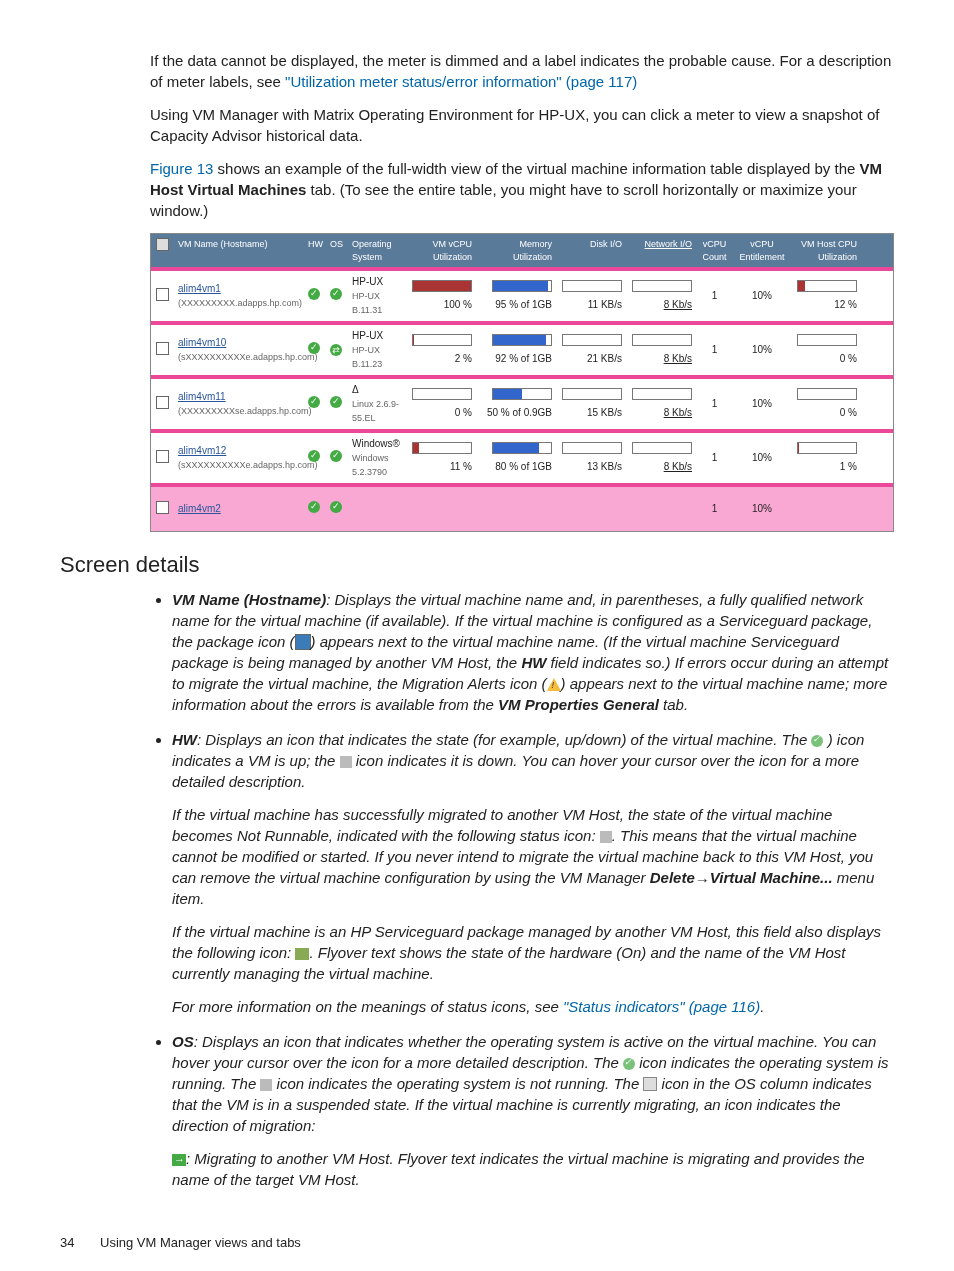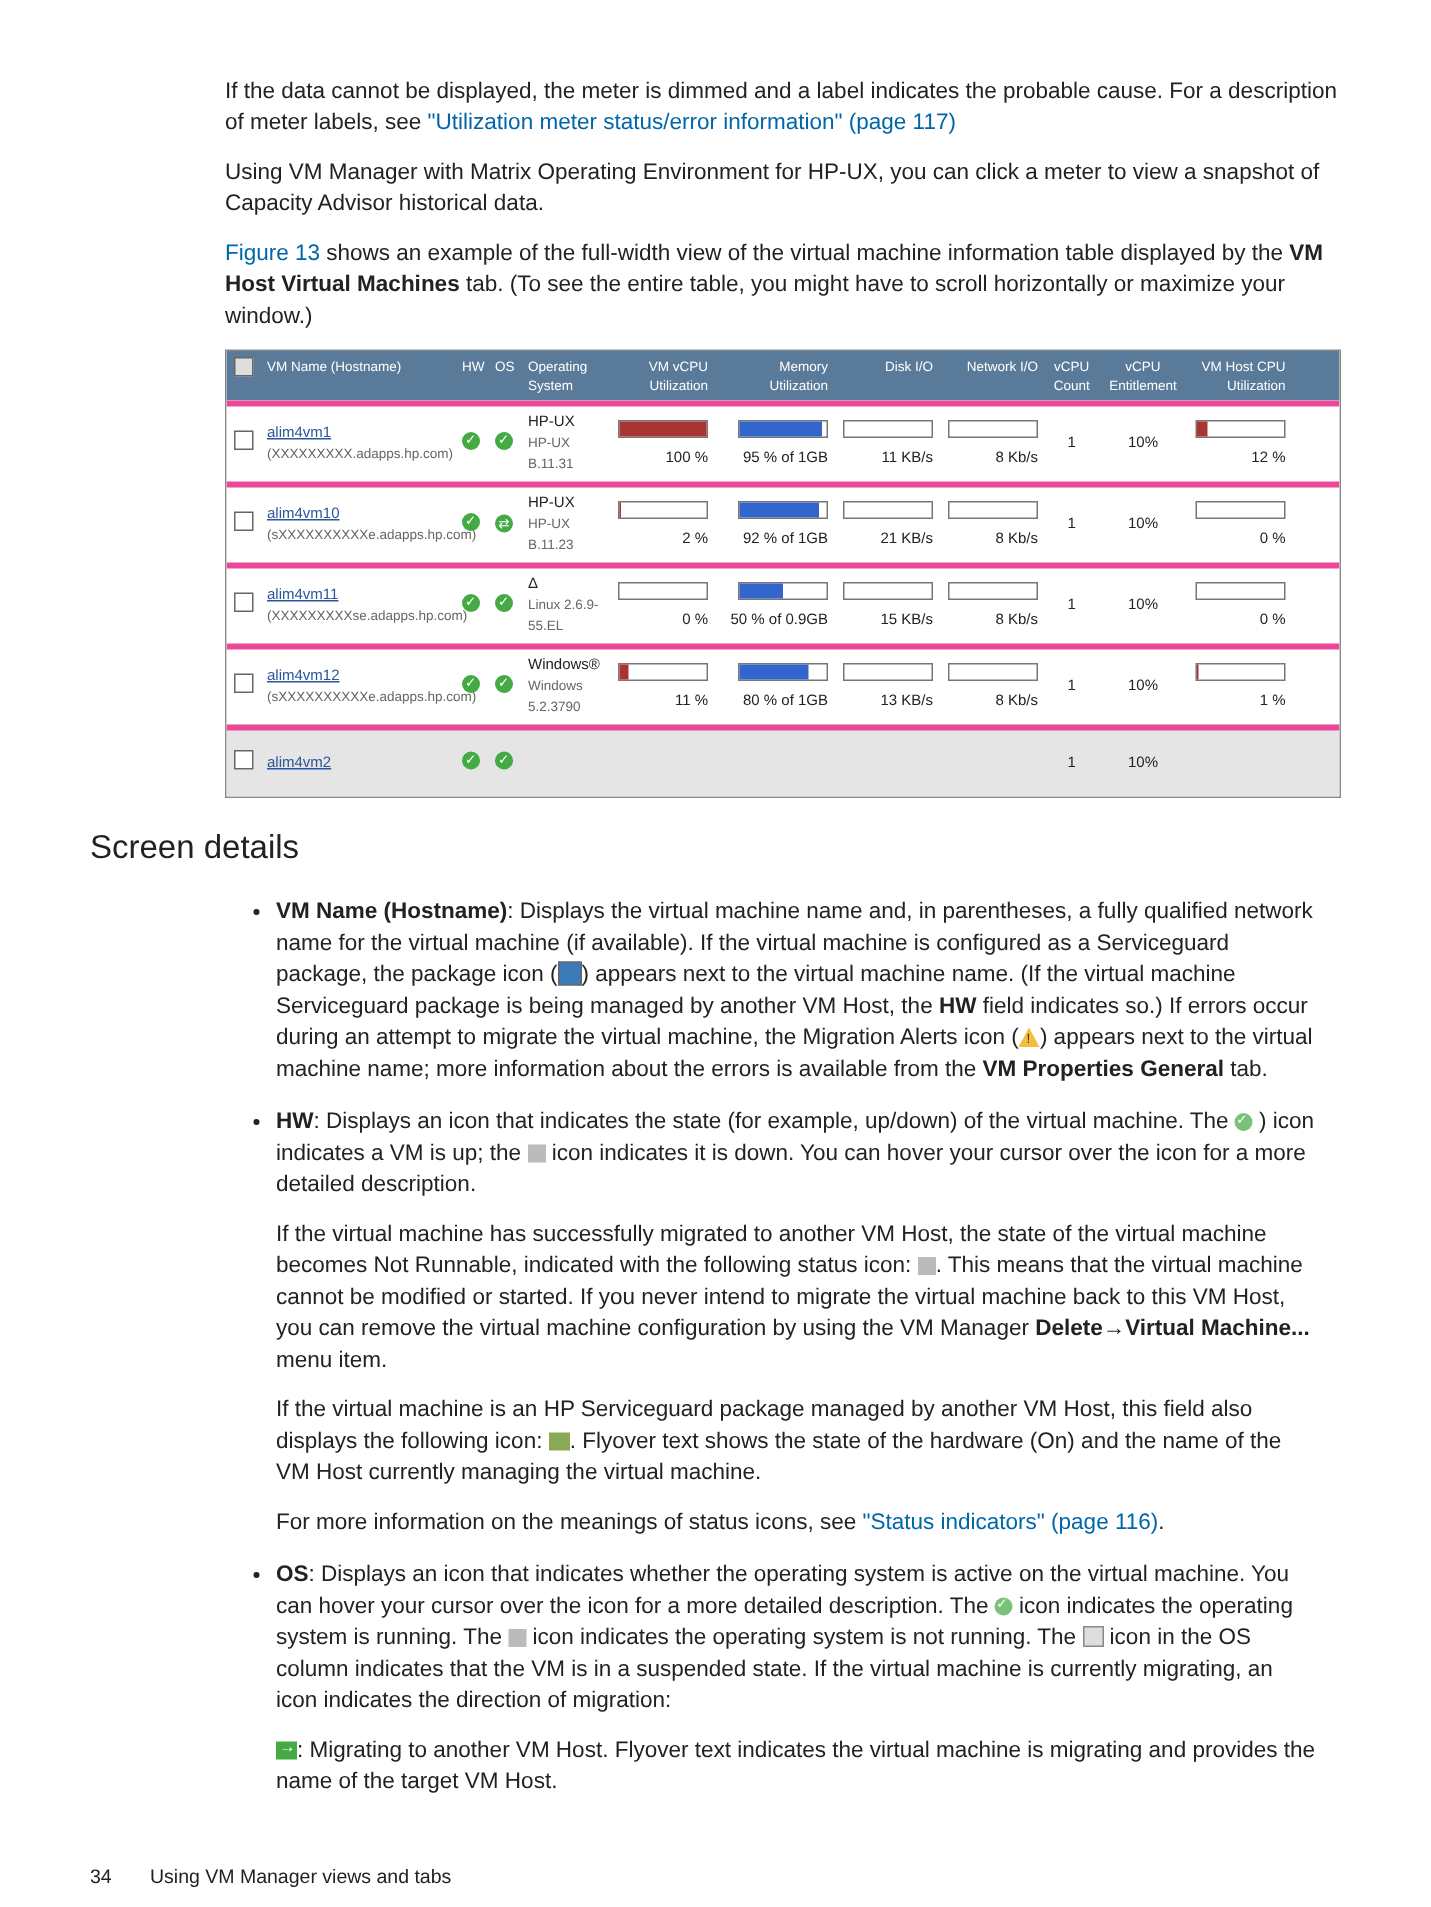--- a/index.html
+++ b/index.html
@@ -18,46 +18,46 @@
   .bold { font-weight: bold; }
   .fig-title { font-weight: bold; margin: 18px 0 6px 0; }
   .screenshot {
     border: 1px solid #888;
     margin-bottom: 18px;
     overflow: hidden;
     font-size: 10px;
   }
   .shot-head { background: #5a7a99; color: #fff; display: flex; }
   .shot-row { display: flex; border-top: 4px solid #ec4899; align-items: center; min-height: 44px; background:#fff;}
-  .shot-row.partial { height: 14px; background:#e5e5e5; overflow:hidden;}
+  .shot-row.partial { height: 14px; background:#f9a8d4; overflow:hidden;}
   .c { padding: 4px 5px; box-sizing: border-box; }
   .c-chk { width: 22px; text-align:center; }
   .c-name { width: 130px; }
   .c-hw { width: 22px; text-align:center;}
   .c-os { width: 22px; text-align:center;}
   .c-opsys { width: 60px; }
   .c-vcpu { width: 70px; text-align:right; }
   .c-mem { width: 80px; text-align:right;}
   .c-disk { width: 70px; text-align:right;}
-  .c-net { width: 70px; text-align:right;}
+  .c-net { width: 70px; text-align:right;text-decoration:underline;}
   .c-cnt { width: 35px; text-align:center;}
   .c-ent { width: 60px; text-align:center;}
   .c-host { width: 70px; text-align:right;}
   .shot-head .c { font-size:9px; }
   .vm-link { color: #2a5599; text-decoration: underline; }
   .sub { color:#666; font-size:9px;}
   .meter { height:10px; width:58px; border:1px solid #777; background:#fff; display:inline-block; position:relative; margin-bottom:2px;}
   .meter .bar { height:100%; background:#a33; position:absolute; left:0; top:0;}
   .meter .bar.blue { background:#36c;}
   .ok-icon { display:inline-block; width:12px; height:12px; border-radius:50%; background:#4a4; position:relative;}
   .ok-icon::after{content:"✓"; color:#fff; font-size:9px; position:absolute; left:2px; top:-1px;}
   .mig-icon { display:inline-block; width:12px; height:12px; border-radius:50%; background:#4a4; color:#fff; font-size:9px; text-align:center; line-height:12px;}
   .chk { width:11px; height:11px; border:1px solid #666; display:inline-block; background:#fff;}
   .section-head { font-size: 22px; margin: 18px 0 8px -90px; }
-  ul.bullets { list-style: disc; padding-left: 18px; margin:16px;}
+  ul.bullets { list-style: disc; padding-left: 18px; margin:4px;font-style:italic;}
   ul.bullets > li { margin-bottom: 14px; }
   .pkg-icon { width:14px; height:14px; background:#3b7bb8; border:1px solid #666; display:inline-block; vertical-align:-3px;}
   .warn-icon { width:0; height:0; border-left:7px solid transparent; border-right:7px solid transparent; border-bottom:13px solid #f5bd3c; display:inline-block; vertical-align:-2px; position:relative;}
   .warn-icon::after{content:"!"; position:absolute; left:-2px; top:1px; font-size:9px; color:#333;}
   .up-icon { width:12px; height:12px; display:inline-block; background:#7ac17a; border-radius:50%; vertical-align:-2px; position:relative;}
   .up-icon::after{content:"✓"; position:absolute; left:1px; top:-2px; color:#fff; font-size:9px;}
   .grey-icon { width:12px; height:12px; display:inline-block; background:#bbb; vertical-align:-2px;}
   .susp-icon { width:12px; height:12px; display:inline-block; background:#ddd; border:1px solid #888; vertical-align:-2px;}
   .sg-icon { width:14px; height:12px; display:inline-block; background:#8a5; vertical-align:-2px;}
   .mig2-icon { width:14px; height:12px; display:inline-block; background:#4a4; vertical-align:-2px; position:relative;}

